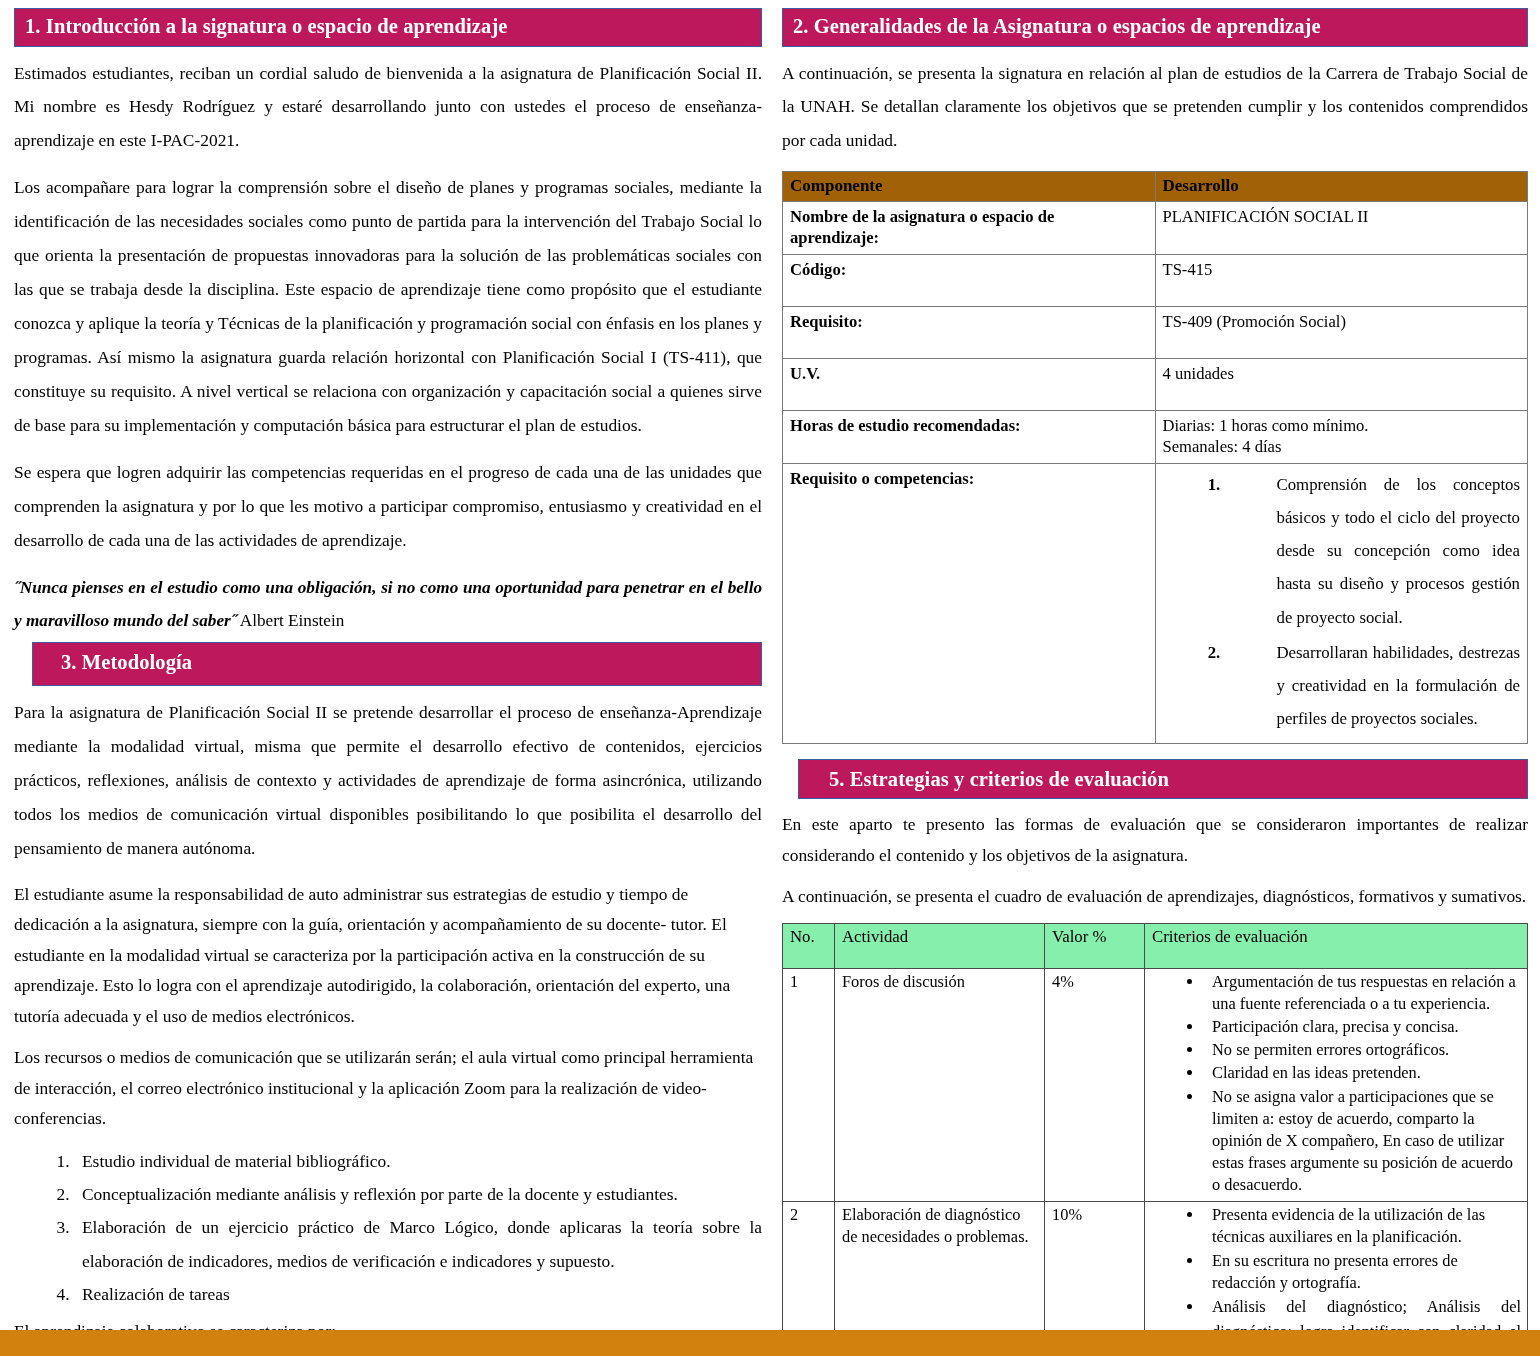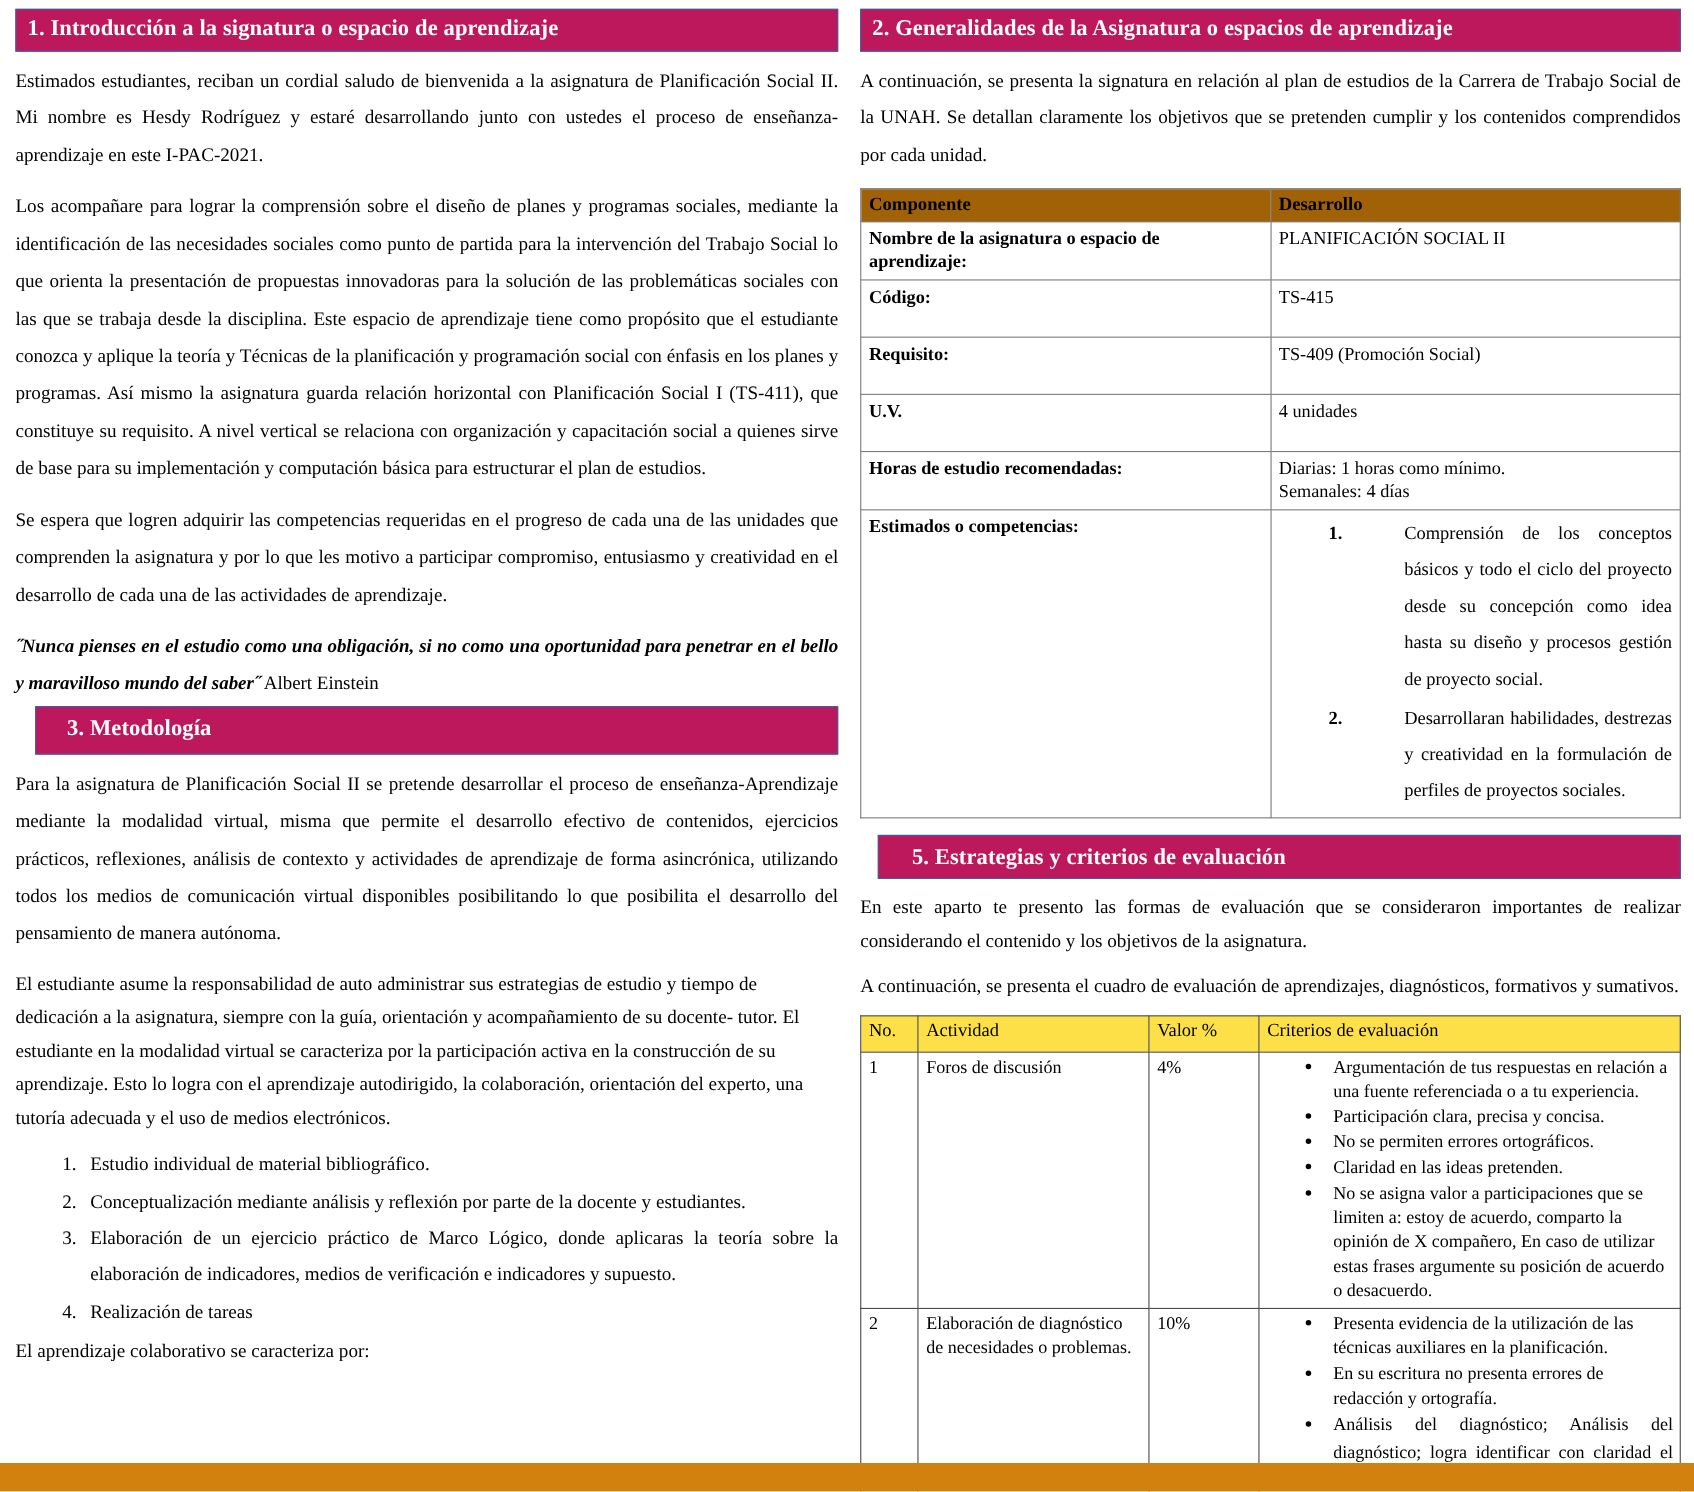--- a/index.html
+++ b/index.html
@@ -149,25 +149,25 @@
     border: 1px solid #4a4a4a;
   }
   table.etable th, table.etable td {
     border: 1px solid #4a4a4a;
     vertical-align: top;
     padding: 2px 6px 4px 7px;
     font-size: 16.4px;
     line-height: 1.33;
   }
   table.etable thead th {
-    background: #fde047;
+    background: #86efac;
     font-weight: normal;
     text-align: left;
     font-size: 16.8px;
-    padding: 2px 6px 8px 7px;
+    padding: 2px 6px 20px 7px;
   }
   .c-no  { width: 52px; }
   .c-act { width: 210px; font-family: Liberation Serif, serif; }
   .c-val { width: 100px; }
   ul.crit {
     margin: 0;
     padding-left: 52px;
     list-style: disc;
   }
   ul.crit li {
@@ -205,20 +205,21 @@
       <p class="para">Se espera que logren adquirir las competencias requeridas en el progreso de cada una de las unidades que comprenden la asignatura y por lo que les motivo a participar compromiso, entusiasmo y creatividad en el desarrollo de cada una de las actividades de aprendizaje.</p>
 
       <p class="quote"><span>˝Nunca pienses en el estudio como una obligación, si no como una oportunidad para penetrar en el bello y maravilloso mundo del saber˝</span><span class="attrib"> Albert Einstein</span></p>
 
       <div class="section-bar indent">3.  Metodología</div>
 
       <p class="para">Para la asignatura de Planificación Social II se pretende desarrollar el proceso de enseñanza-Aprendizaje mediante la modalidad virtual, misma que permite el desarrollo efectivo de contenidos, ejercicios prácticos, reflexiones, análisis de contexto y actividades de aprendizaje de forma asincrónica, utilizando todos los medios de comunicación virtual disponibles posibilitando lo que posibilita el desarrollo del pensamiento de manera autónoma.</p>
 
       <p class="para nojust compact">El estudiante asume la responsabilidad de auto administrar sus estrategias de estudio y tiempo de dedicación a la asignatura, siempre con la guía, orientación y acompañamiento de su docente- tutor. El estudiante en la modalidad virtual se caracteriza por la participación activa en la construcción de su aprendizaje. Esto lo logra con el aprendizaje autodirigido, la colaboración, orientación del experto, una tutoría adecuada y el uso de medios electrónicos.</p>
 
+      <p class="para nojust compact">Los recursos o medios de comunicación que se utilizarán serán; el aula virtual como principal herramienta de interacción, el correo electrónico institucional y la aplicación Zoom para la realización de video-conferencias.</p>
 
 
       <ol class="numlist">
         <li>Estudio individual de material bibliográfico.</li>
         <li>Conceptualización mediante análisis y reflexión por parte de la docente y estudiantes.</li>
         <li>Elaboración de un ejercicio práctico de Marco Lógico, donde aplicaras la teoría sobre la elaboración de indicadores, medios de verificación e indicadores y supuesto.</li>
         <li>Realización de tareas</li>
       </ol>
 
       <div class="lead">El aprendizaje colaborativo se caracteriza por:</div>
@@ -256,21 +257,21 @@
             <td class="val">4 unidades</td>
           </tr>
           <tr>
             <td class="label">Horas de estudio recomendadas:</td>
             <td class="val">
               <span class="hours-line">Diarias: 1 horas como mínimo.</span>
               <span class="hours-line">Semanales: 4 días</span>
             </td>
           </tr>
           <tr>
-            <td class="label">Estimados o competencias:</td>
+            <td class="label">Requisito o competencias:</td>
             <td class="val">
               <ol class="objlist">
                 <li>Comprensión de los conceptos básicos y todo el ciclo del proyecto desde su concepción como idea hasta su diseño y procesos gestión de proyecto social.</li>
                 <li>Desarrollaran habilidades, destrezas y creatividad en la formulación de perfiles de proyectos sociales.</li>
               </ol>
             </td>
           </tr>
         </tbody>
       </table>
 

